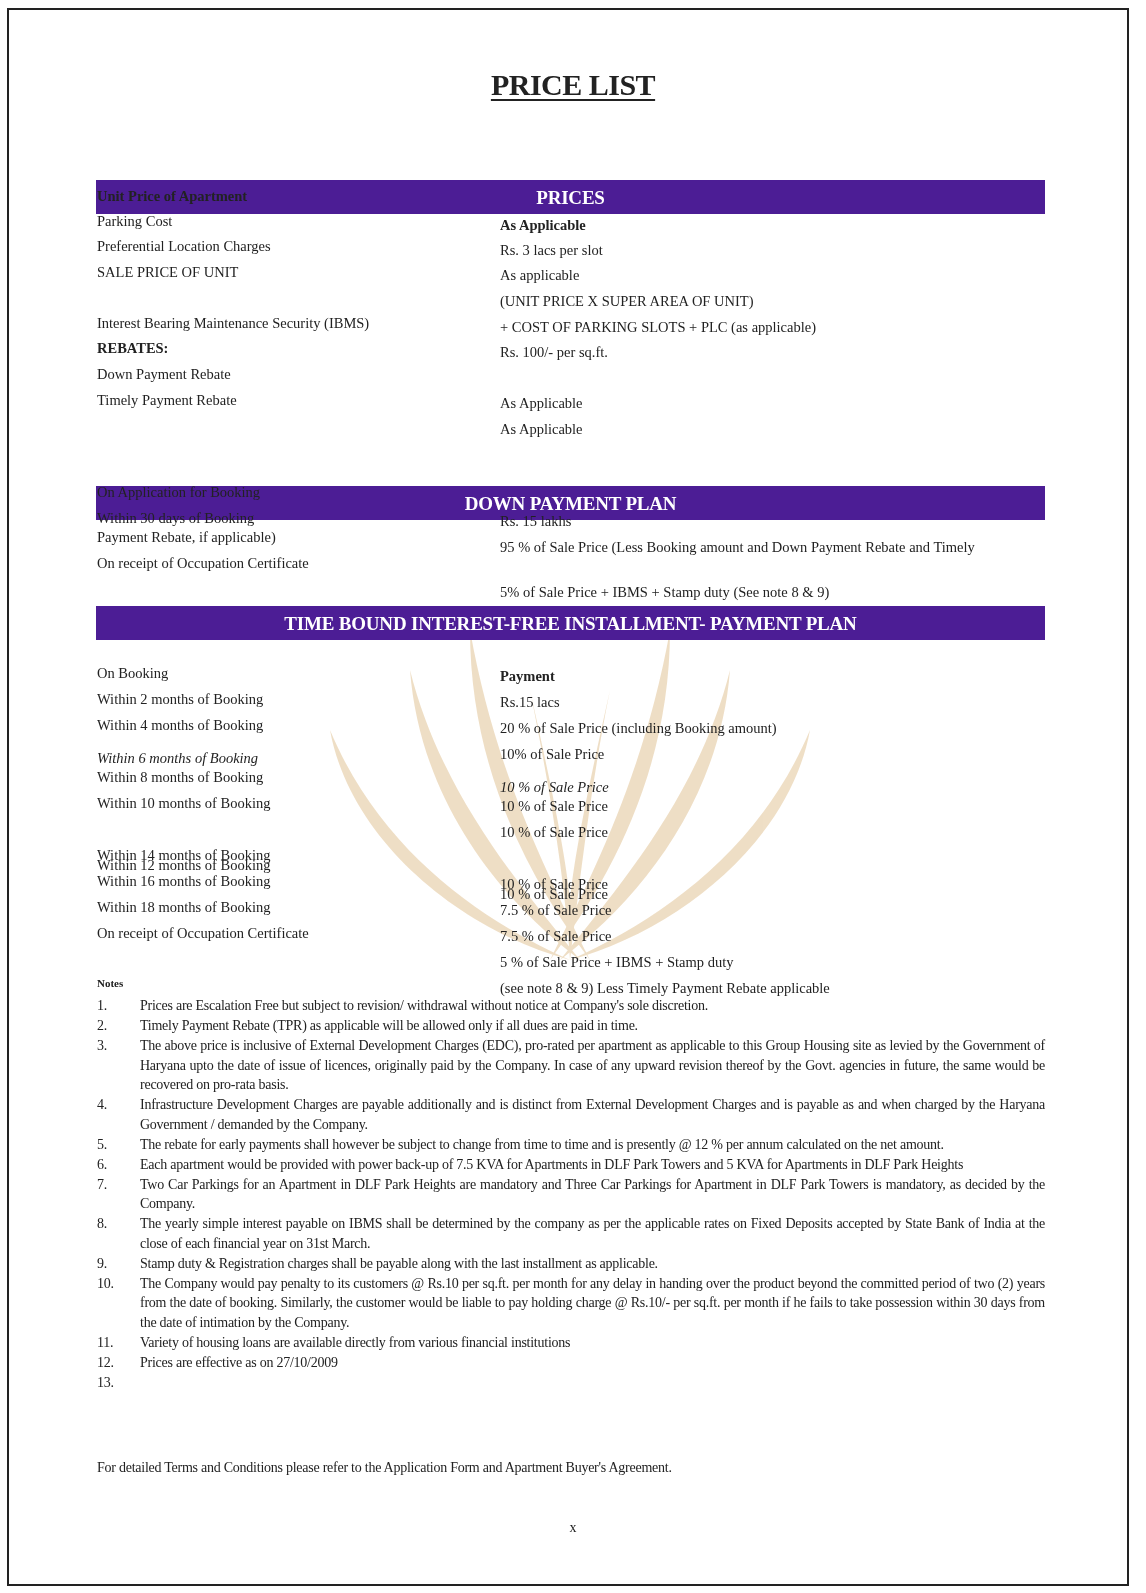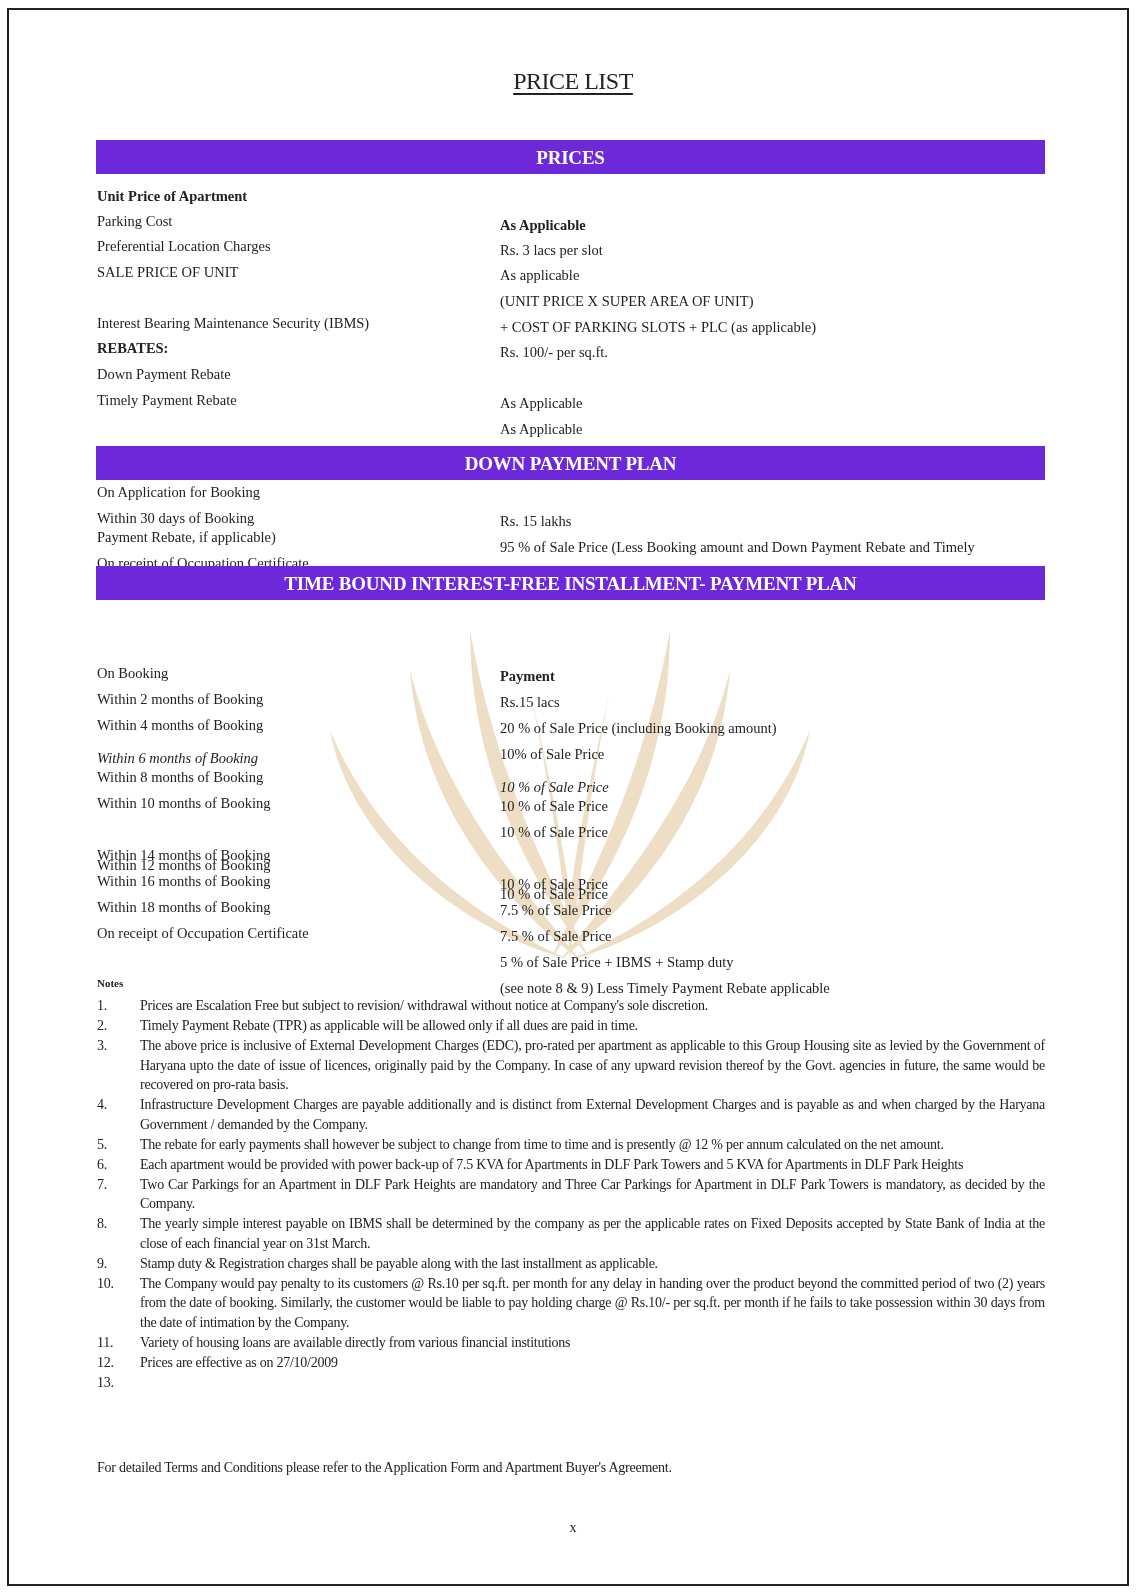--- a/index.html
+++ b/index.html
@@ -1,25 +1,25 @@
 <!DOCTYPE html>
 <html><head>
 <meta charset="utf-8">
 <style>
   html, body { margin: 0; padding: 0; background: #ffffff; }
   body { width: 1146px; height: 1593px; position: relative; overflow: hidden;
          font-family: "Liberation Serif", "DejaVu Serif", serif; color: #222; }
   .page { position: absolute; left: 7px; top: 8px; width: 1122px; height: 1578px;
           border: 2px solid #222; box-sizing: border-box; }
   .title { position: absolute; left: 0; right: 0; top: 68px; text-align: center;
-           font-size: 24px; font-weight: normal; letter-spacing: -0.5px; }
+           font-size: 30px; font-weight: bold; letter-spacing: -0.5px; }
   .title span { text-decoration: underline; text-underline-offset: 4px; text-decoration-thickness: 2px; }
-  .bar { position: absolute; left: 96px; width: 949px; height: 34px; background: #6d28d9;
+  .bar { position: absolute; left: 96px; width: 949px; height: 34px; background: #4c1d95;
          color: #fff; text-align: center; font-weight: bold; font-size: 19px; line-height: 36px;
-         letter-spacing: -0.2px; }
+         letter-spacing: -0.2px; margin-top: 40px; }
   .row { position: absolute; left: 97px; width: 945px; font-size: 14.5px; height: 20px; line-height: 20px; }
   .row .l { position: absolute; left: 0; white-space: nowrap; }
   .row .r { position: absolute; left: 403px; white-space: nowrap; margin-top: 29px; }
   .b { font-weight: bold; }
   .watermark { position: absolute; left: 290px; top: 630px; width: 560px; height: 330px; pointer-events: none; }
   .notes-head { position: absolute; left: 97px; top: 977px; font-size: 11px; }
   .notes { position: absolute; left: 97px; top: 996px; width: 948px; font-size: 14px; line-height: 19.5px; }
   .note { position: relative; padding-left: 43px; text-align: justify; letter-spacing: -0.25px; margin-bottom: 0.5px; }
   .note .num { position: absolute; left: 0; top: 0; }
   .footer { position: absolute; left: 97px; top: 1460px; font-size: 14px; letter-spacing: -0.25px; }

